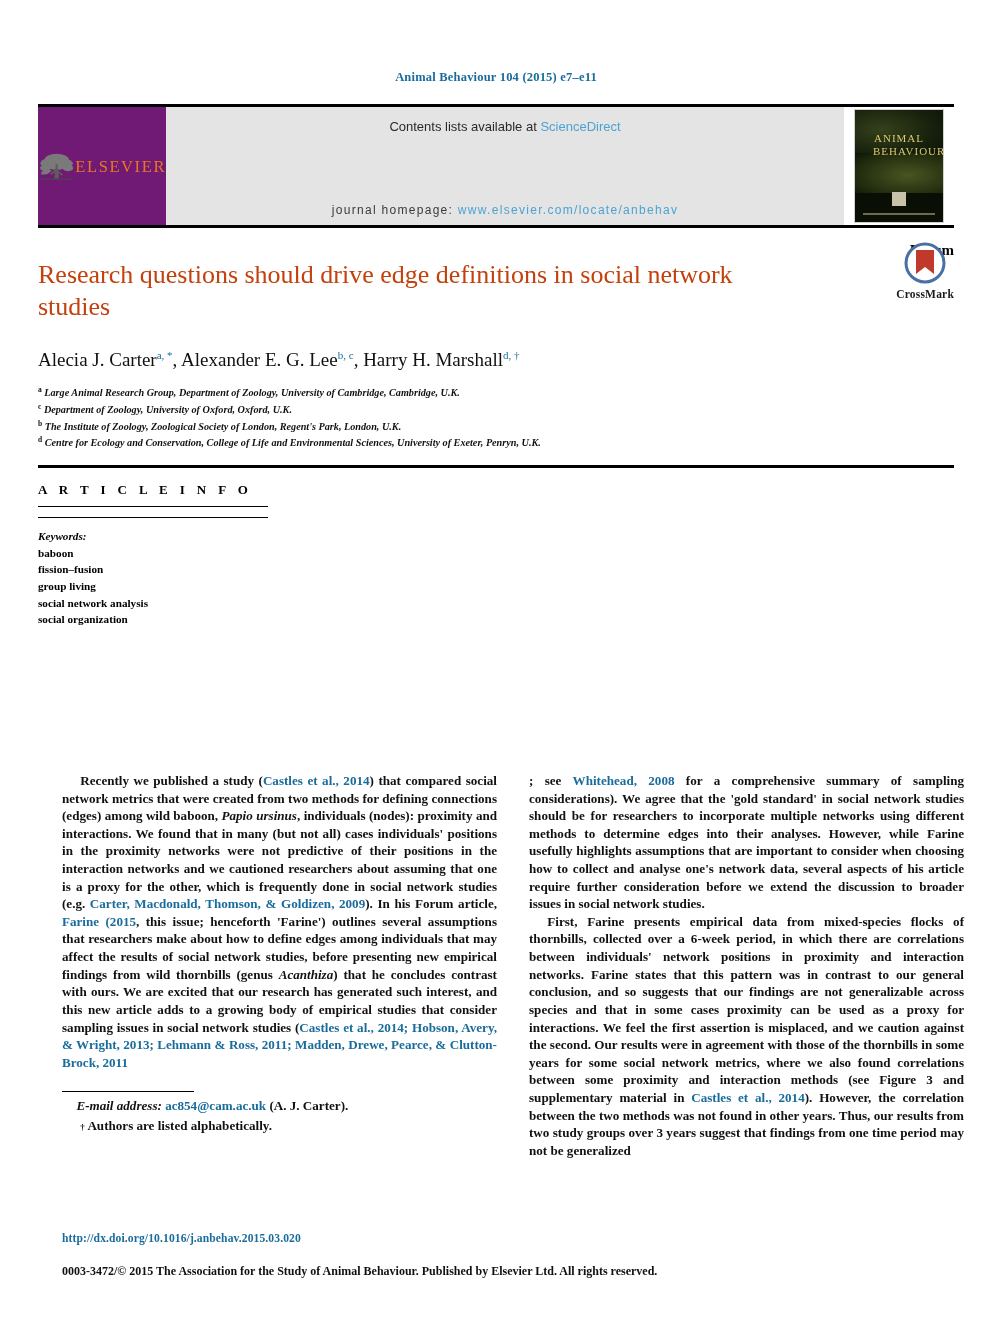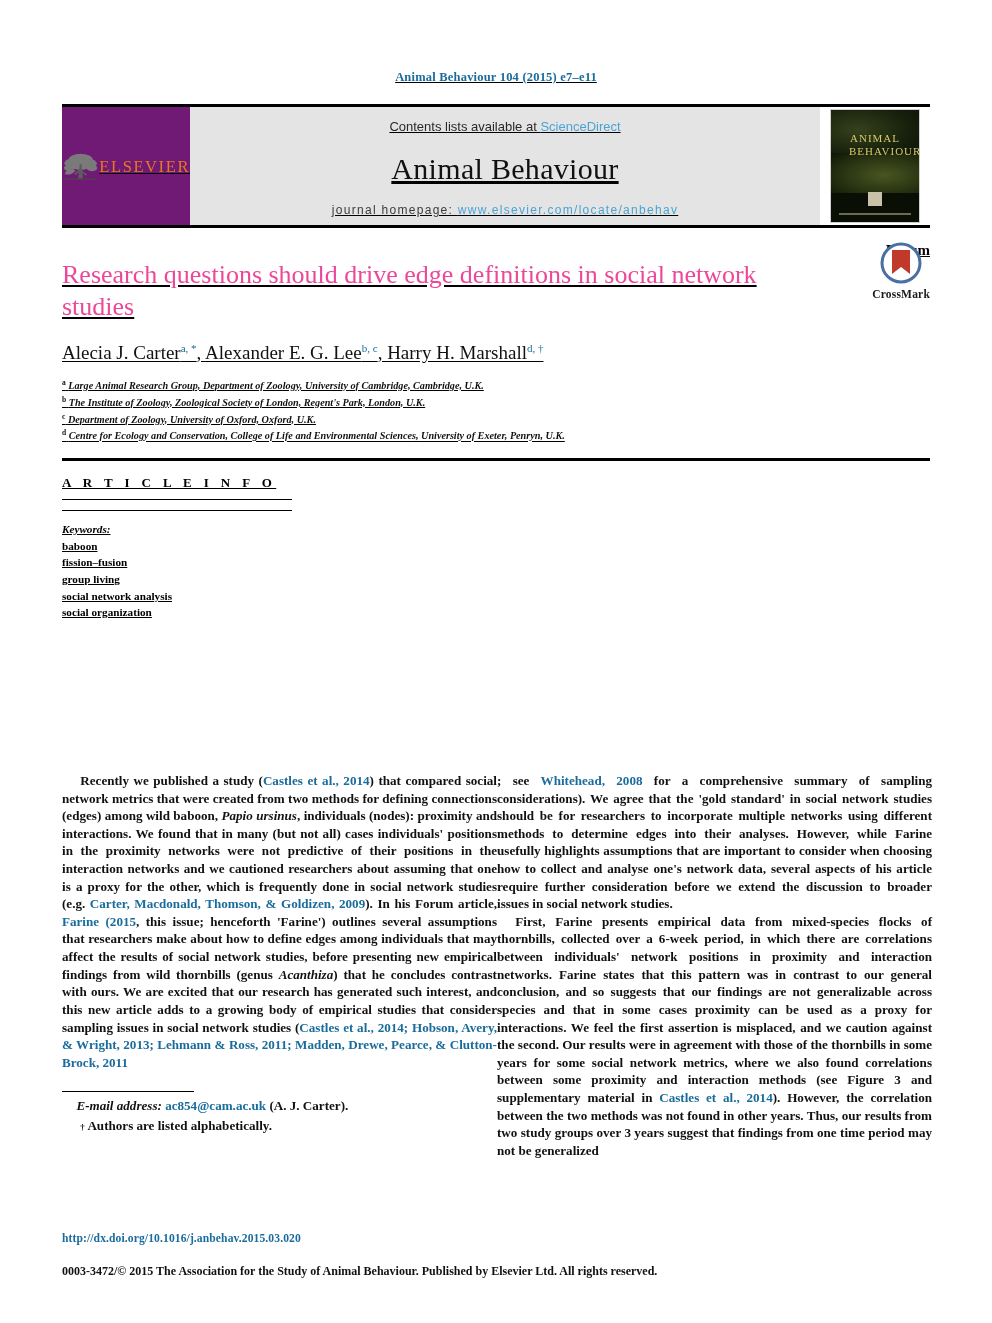--- a/index.html
+++ b/index.html
@@ -13,22 +13,21 @@
     font-family: "Liberation Serif", "DejaVu Serif", serif;
     color: #000000;
     position: relative;
     overflow: hidden;
   }
   .page {
     position: relative;
     width: 992px;
     height: 1323px;
     box-sizing: border-box;
-    padding: 0 62px;
-    text-decoration: underline;
+    padding: 0 38px;
   }
 
   
   .running-head {
     text-align: center;
     color: #1a6c9c;
     font-weight: bold;
     font-size: 12.5px;
     letter-spacing: .2px;
     padding-top: 70px;
@@ -141,23 +140,23 @@
   .forum-label {
     font-family: "Liberation Serif", serif;
     font-weight: bold;
     font-size: 15px;
     margin-bottom: 0;
     text-align: right;
   }
   .art-title {
     font-size: 26px;
     line-height: 1.22;
-    color: #ec4899;
+    color: #c2410c;
     max-width: 770px;
-    margin: 0 0 20px 0;
+    margin: 0 0 27px 0;
     font-weight: normal;
   }
   .authors {
     font-size: 19px;
     margin-bottom: 12px;
     color: #111;
   }
   .authors sup { color: #1a6c9c; font-size: 11px; }
   .affils {
     font-family: "Liberation Serif", serif;
@@ -209,20 +208,21 @@
   }
   .info-sub { font-style: italic; }
 
   
   .body-wrap {
     position: absolute;
     left: 62px;
     right: 62px;
     top: 772px;
     display: flex;
+    gap: 32px;
   }
   .col {
     width: 435px;
     flex: 0 0 435px;
   }
   .col p {
     margin: 0;
     font-size: 13.1px;
     line-height: 1.345;
     text-align: justify;
@@ -296,21 +296,20 @@
           <path d="M46 44 L62 56 L59 59 L46 48 Z"></path>
         </g>
         <path d="M8 50 q12 -10 26 -4 q-10 12 -26 10 Z" fill="#7a7a7a"></path>
         <rect x="6" y="66" width="80" height="3" fill="#4a4a4a"></rect>
       </svg>
       <div class="elsevier-word">ELSEVIER</div>
     </div>
 
     <div class="center-cell">
       <div class="contents-line"><span>Contents lists available at </span><span class="sd">ScienceDirect</span></div>
-      <div class="journal-title">Animal Behaviour</div>
       <div class="homepage-line"><span>journal homepage: </span><span class="url">www.elsevier.com/locate/anbehav</span></div>
     </div>
 
     <div class="cover-cell">
       <div class="cover-thumb">
         <div class="cover-top"></div>
         <div class="cover-mid"></div>
         <div class="cover-bot"></div>
         <div class="cover-word1">ANIMAL</div>
         <div class="cover-word2">BEHAVIOUR</div>
@@ -335,22 +334,22 @@
     <h1 class="art-title">Research questions should drive edge definitions in social network studies</h1>
 
     <div class="authors">
       <span>Alecia J. Carter</span><sup>a, *</sup>,
       <span>Alexander E. G. Lee</span><sup>b, c</sup>,
       <span>Harry H. Marshall</span><sup>d, †</sup>
     </div>
 
     <div class="affils">
       <div><sup>a</sup> <span>Large Animal Research Group, Department of Zoology, University of Cambridge, Cambridge, U.K.</span></div>
+      <div><sup>c</sup> <span>Department of Zoology, University of Oxford, Oxford, U.K.</span></div>
       <div><sup>b</sup> <span>The Institute of Zoology, Zoological Society of London, Regent's Park, London, U.K.</span></div>
-      <div><sup>c</sup> <span>Department of Zoology, University of Oxford, Oxford, U.K.</span></div>
       <div><sup>d</sup> <span>Centre for Ecology and Conservation, College of Life and Environmental Sciences, University of Exeter, Penryn, U.K.</span></div>
     </div>
   </div>
 
   <div class="rule-heavy"></div>
 
   <div class="info-block">
     <div class="info-heading">A R T I C L E   I N F O</div>
     <div class="rule-thin-short"></div>
     <div class="rule-thin-short"></div>

